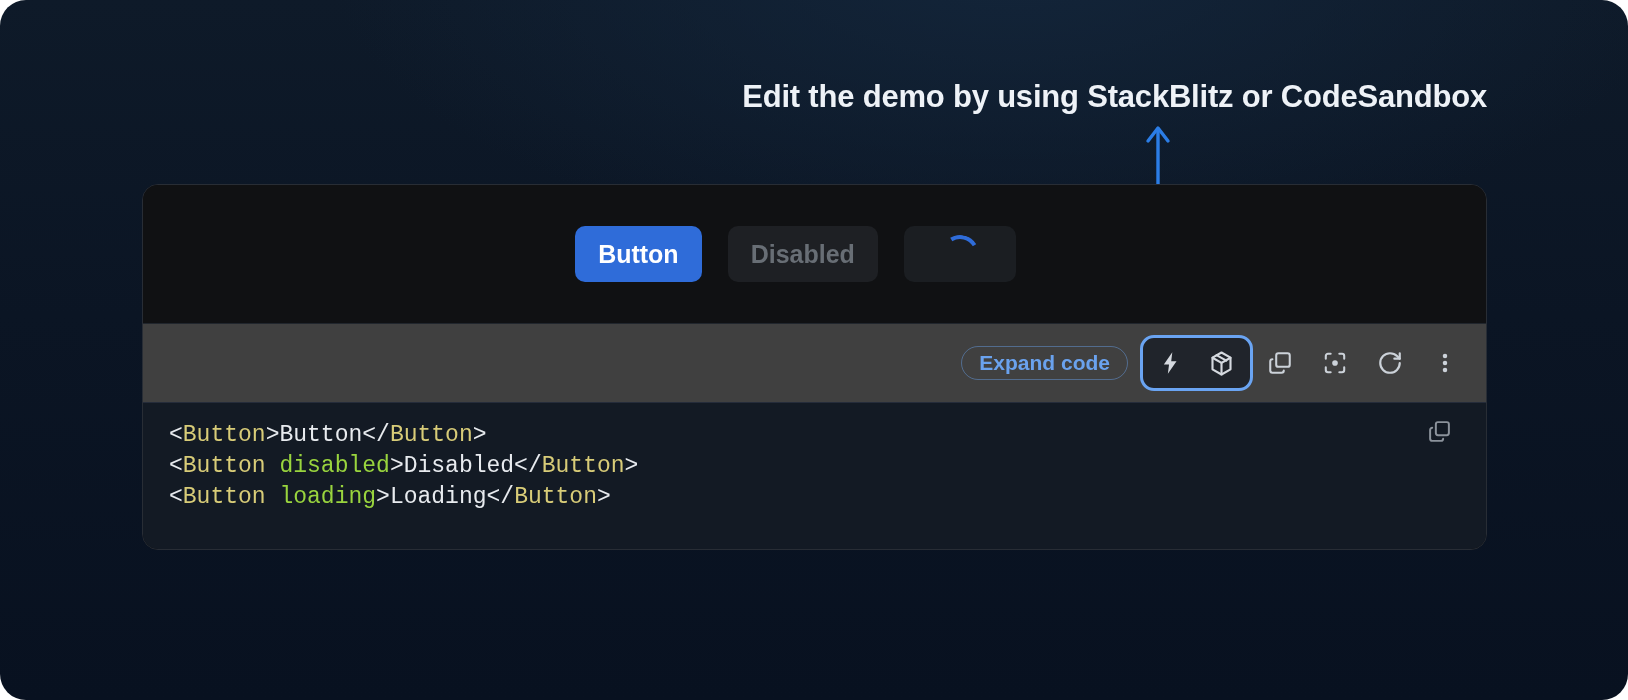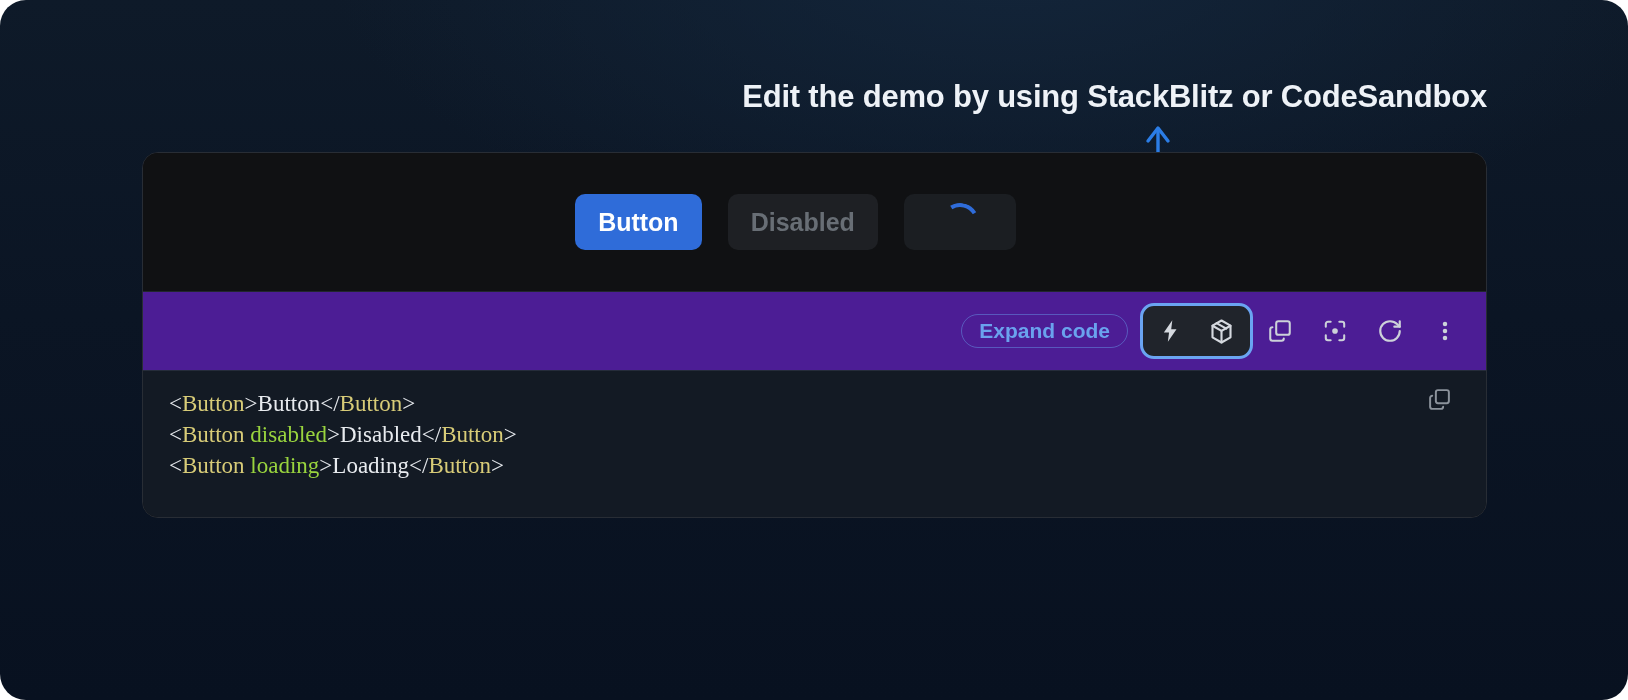--- a/index.html
+++ b/index.html
@@ -15,21 +15,21 @@
   }
   
   .annotation{
     position:absolute;top:79px;right:141px;
     font-size:31px;font-weight:700;color:#eef2f7;letter-spacing:-0.2px;
     white-space:nowrap;
   }
   .arrow-svg{position:absolute;left:1100px;top:108px;pointer-events:none;}
   
   .card{
-    position:absolute;left:142px;top:152px;width:1345px;height:366px;
+    position:absolute;left:142px;top:184px;width:1345px;height:366px;
     border:1px solid #282d35;border-radius:16px;overflow:hidden;
     box-sizing:border-box;background:#101113;
   }
   .demo-preview{
     position:absolute;left:0;top:0;right:0;height:138px;background:#101113;
     display:flex;align-items:center;justify-content:center;gap:26px;
   }
   .demo-preview .row{display:flex;align-items:center;gap:26px;transform:translateX(-19px);}
   .btn{
     height:56px;border:none;border-radius:10px;padding:0 23px;
@@ -39,21 +39,21 @@
   .btn-primary{background:#2f6cd9;color:#ffffff;}
   .btn-disabled{background:#1e2024;color:#686e75;cursor:not-allowed;}
   .btn-loading{background:#1b1e22;width:112px;box-sizing:border-box;}
   .spinner{
     width:30px;height:30px;border-radius:50%;
     border:4.5px solid transparent;border-top-color:#2f6cd9;
     transform:rotate(14deg);
   }
   
   .toolbar{
-    position:absolute;left:0;right:0;top:138px;height:80px;background:#4c1d95;
+    position:absolute;left:0;right:0;top:138px;height:80px;background:#404040;
     border-top:1px solid #21262d;border-bottom:1px solid #252c3a;
     box-sizing:border-box;display:flex;align-items:center;justify-content:flex-end;
     padding-right:28px;
   }
   .expand-pill{
     height:34px;padding:0 17px;border:1.5px solid rgba(105,162,238,0.45);
     border-radius:999px;background:transparent;color:#6aa2ee;
     font-family:"Liberation Sans",sans-serif;font-size:21px;font-weight:600;
     display:flex;align-items:center;cursor:pointer;margin-right:12px;white-space:nowrap;
   }
@@ -68,21 +68,21 @@
   }
   .icon-row{display:flex;align-items:center;gap:29px;}
   .editor-box .icon-btn{color:#d5d9df;}
   svg.ic{display:block;}
   
   .code-area{
     position:absolute;left:0;right:0;top:218px;bottom:0;background:#131a24;
     box-sizing:border-box;padding:17px 0 0 26px;
   }
   .code-lines{
-    font-family:Liberation Serif, serif;
+    font-family:Liberation Mono, monospace;
     font-size:23px;line-height:31px;white-space:pre;
   }
   .tok-punct{color:#e8ebef;} .tok-tag{color:#d8cc78;}
   .tok-attr{color:#99d43e;} .tok-text{color:#e8ebef;} .tok-plain{color:#e8ebef;}
   .code-copy{position:absolute;top:16px;right:34px;color:#8b929b;}
 </style>
 </head>
 <body>
 
 <div class="screen">

